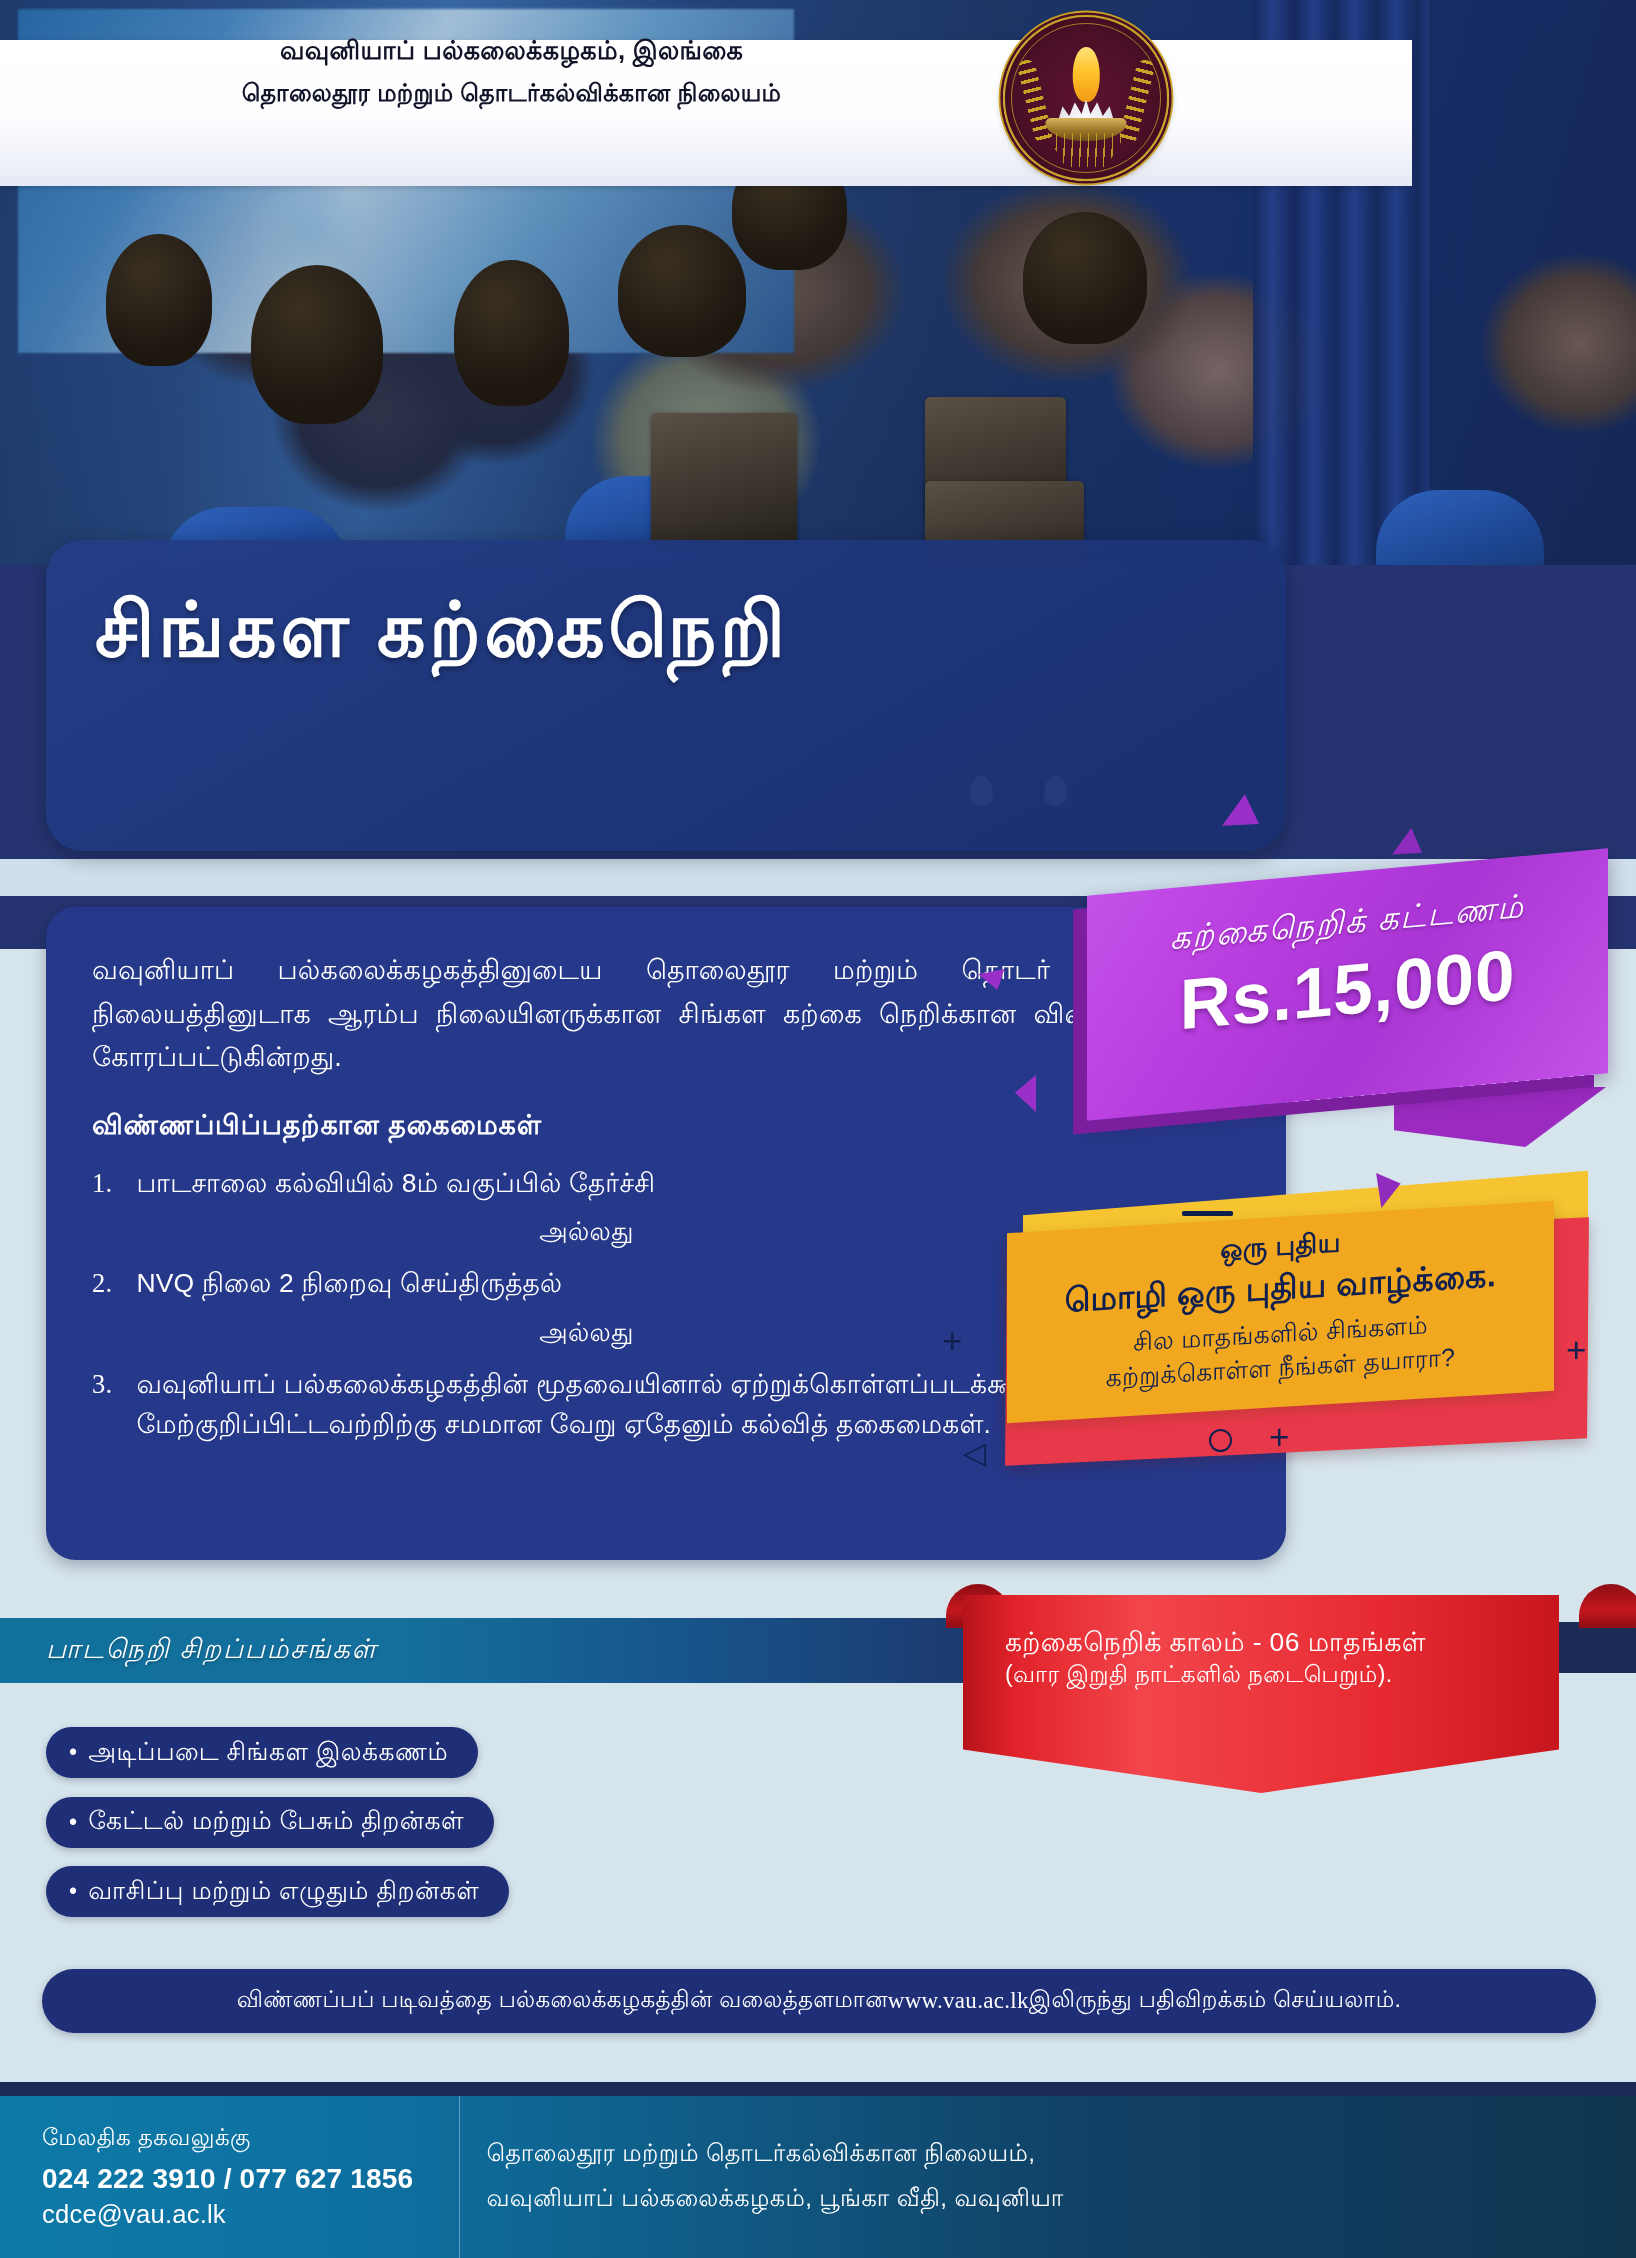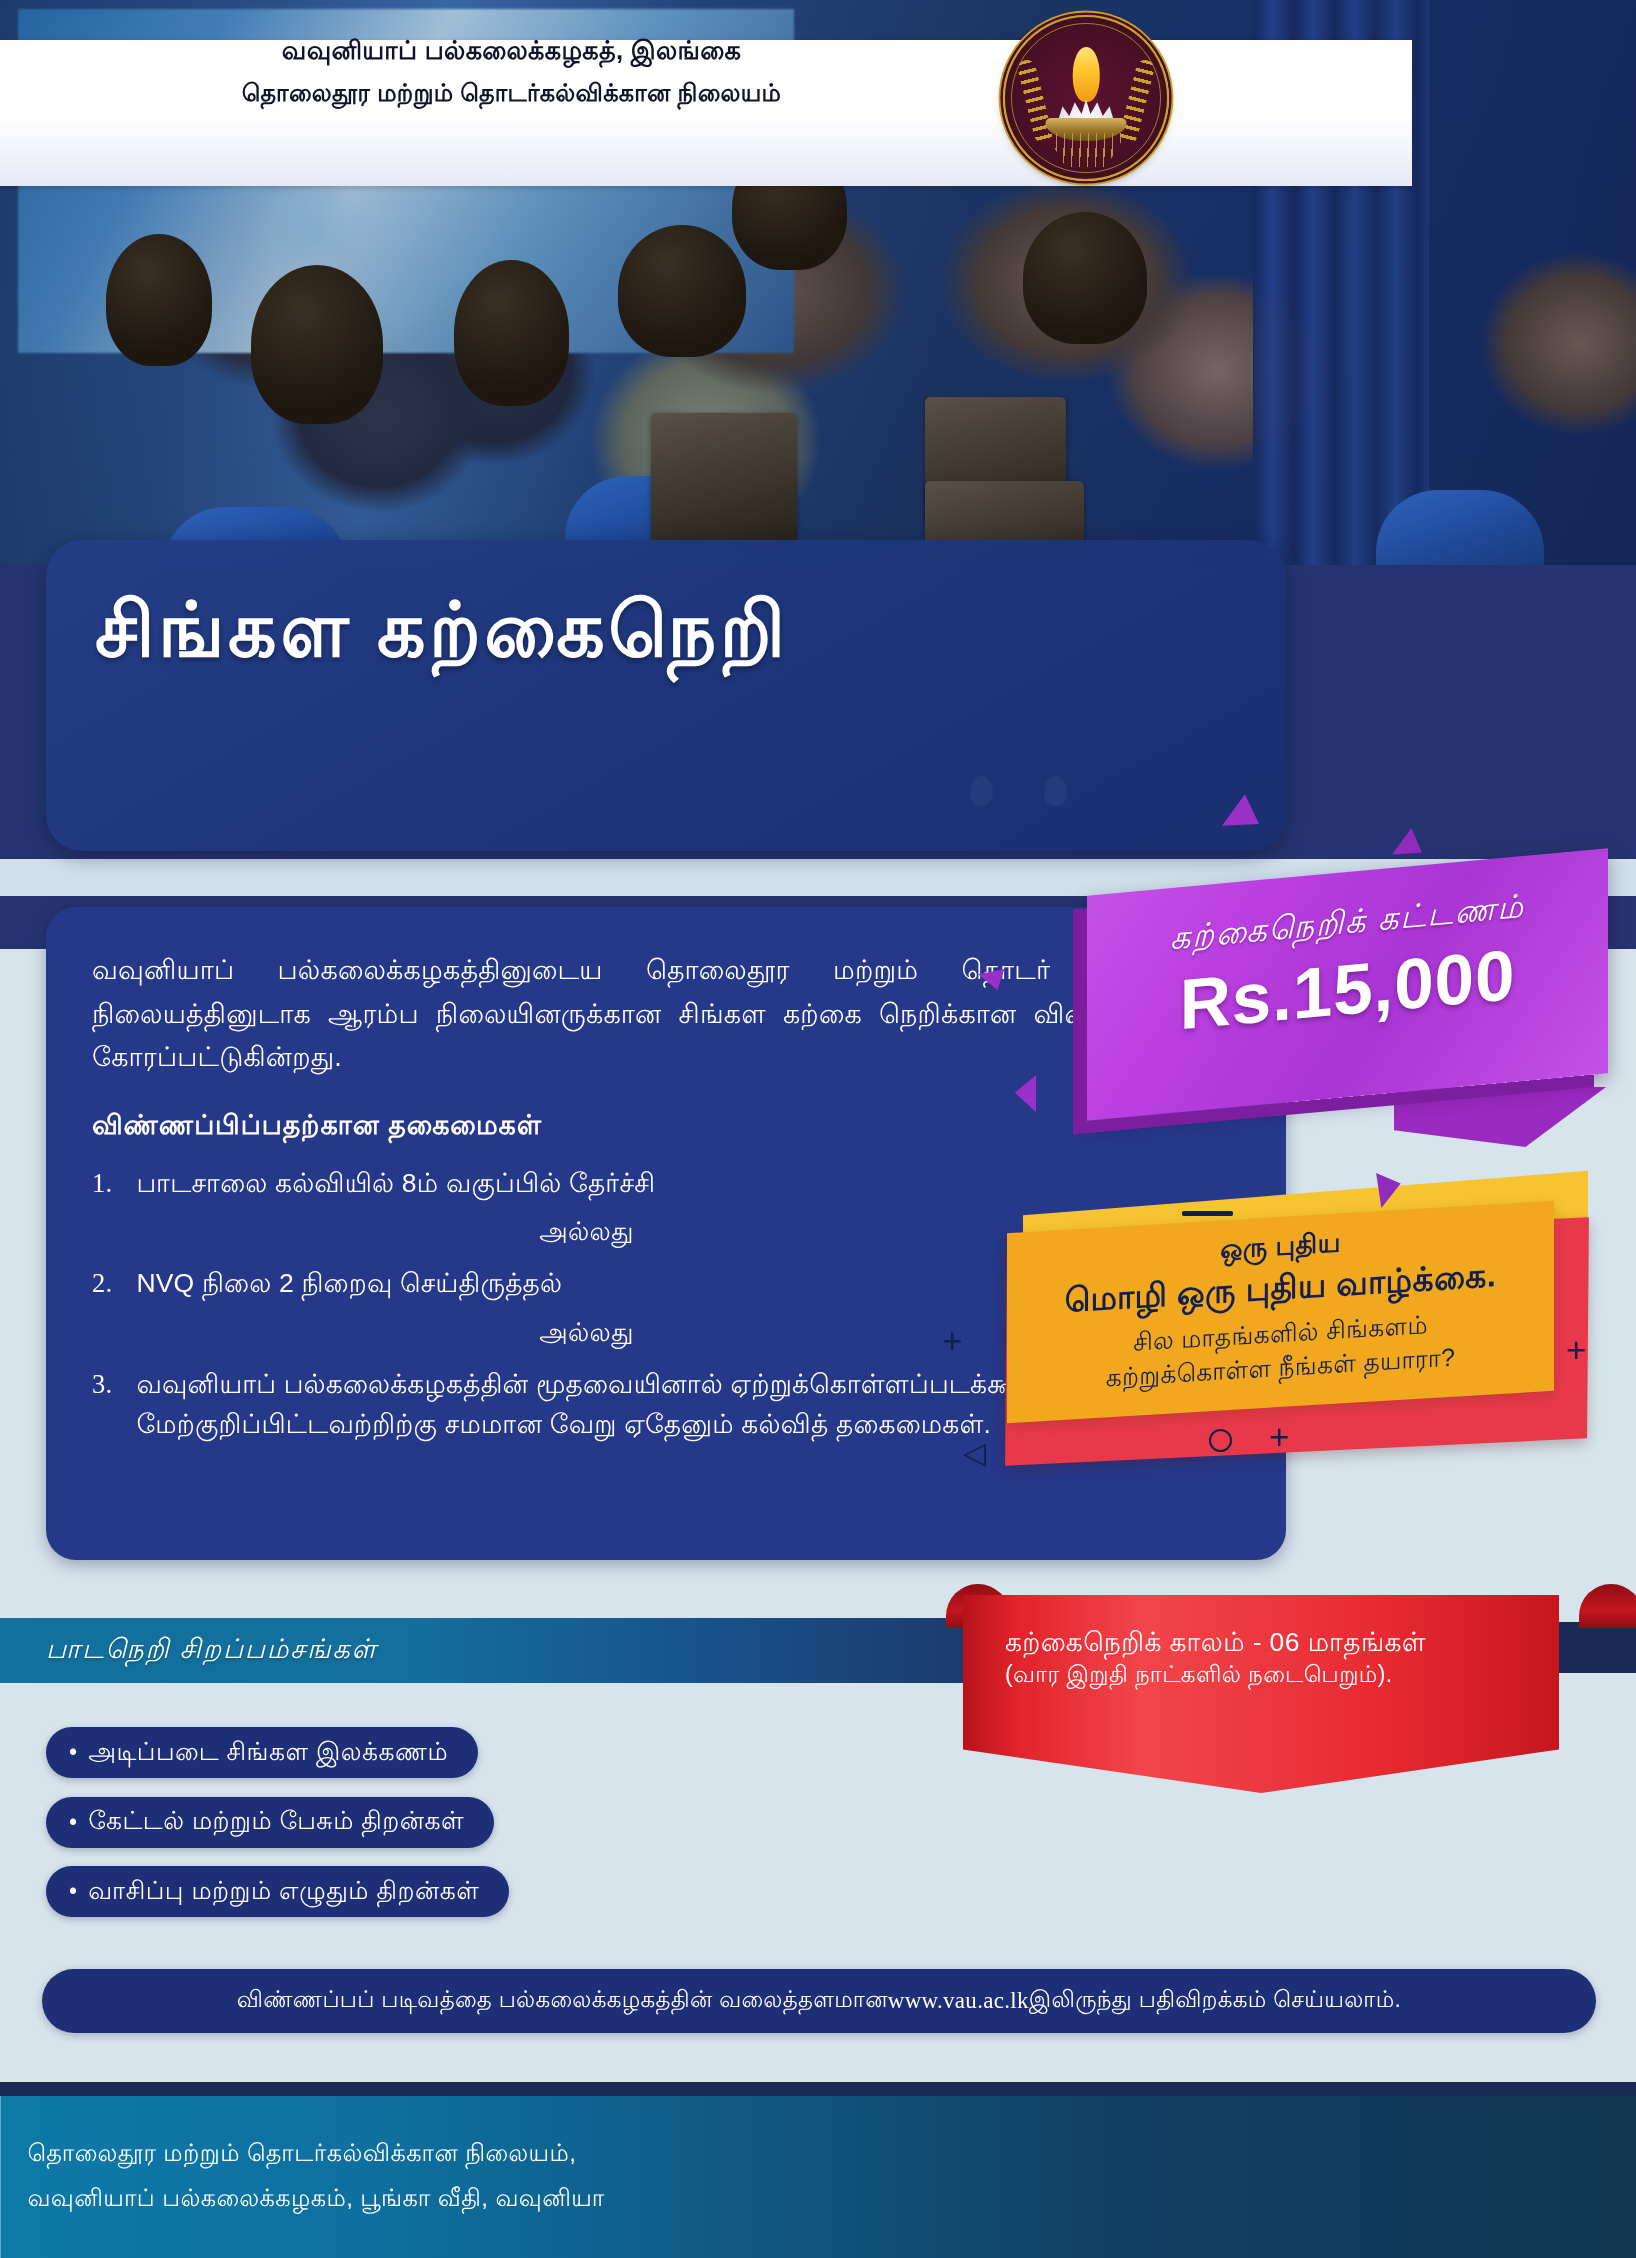--- a/index.html
+++ b/index.html
@@ -341,21 +341,21 @@
 
 <div id="dark-above"></div>
 <div id="light-stripe"></div>
 <div id="dark-under"></div>
 
 <div class="droplet" style="left:970px;top:776px;"></div>
 <div class="droplet" style="left:1044px;top:776px;"></div>
 
 <div id="header-band"></div>
 <div id="header-text">
-  <div class="l1">வவுனியாப் பல்கலைக்கழகத், இலங்கை</div>
+  <div class="l1">வவுனியாப் பல்கலைக்கழகம், இலங்கை</div>
   <div class="l2">தொலைதூர மற்றும் தொடர்கல்விக்கான நிலையம்</div>
 </div>
 
 <div id="logo">
   <div class="ring-text"></div>
   <div class="wreath-l"></div>
   <div class="wreath-r"></div>
   <div class="lamp-flame"></div>
   <div class="lotus"></div>
   <div class="lamp-bowl"></div>
@@ -463,18 +463,23 @@
 </div>
 
 <div id="dl-bar">
   <span>விண்ணப்பப் படிவத்தை பல்கலைக்கழகத்தின் வலைத்தளமான </span>
     <span class="url">www.vau.ac.lk</span>
     <span> இலிருந்து பதிவிறக்கம் செய்யலாம்.</span>
 </div>
 
 <div id="footer-strip"></div>
 <div id="footer">
+  <div class="fcol c1">
+    <div class="f-label">மேலதிக தகவலுக்கு</div>
+    <div class="f-phone">024 222 3910 / 077 627 1856</div>
+    <div class="f-mail">cdce@vau.ac.lk</div>
+  </div>
   <div class="fcol c2">
     <div class="f-addr1">தொலைதூர மற்றும் தொடர்கல்விக்கான நிலையம்,</div>
     <div class="f-addr2">வவுனியாப் பல்கலைக்கழகம், பூங்கா வீதி, வவுனியா</div>
   </div>
 </div>
 
 
 </body></html>

